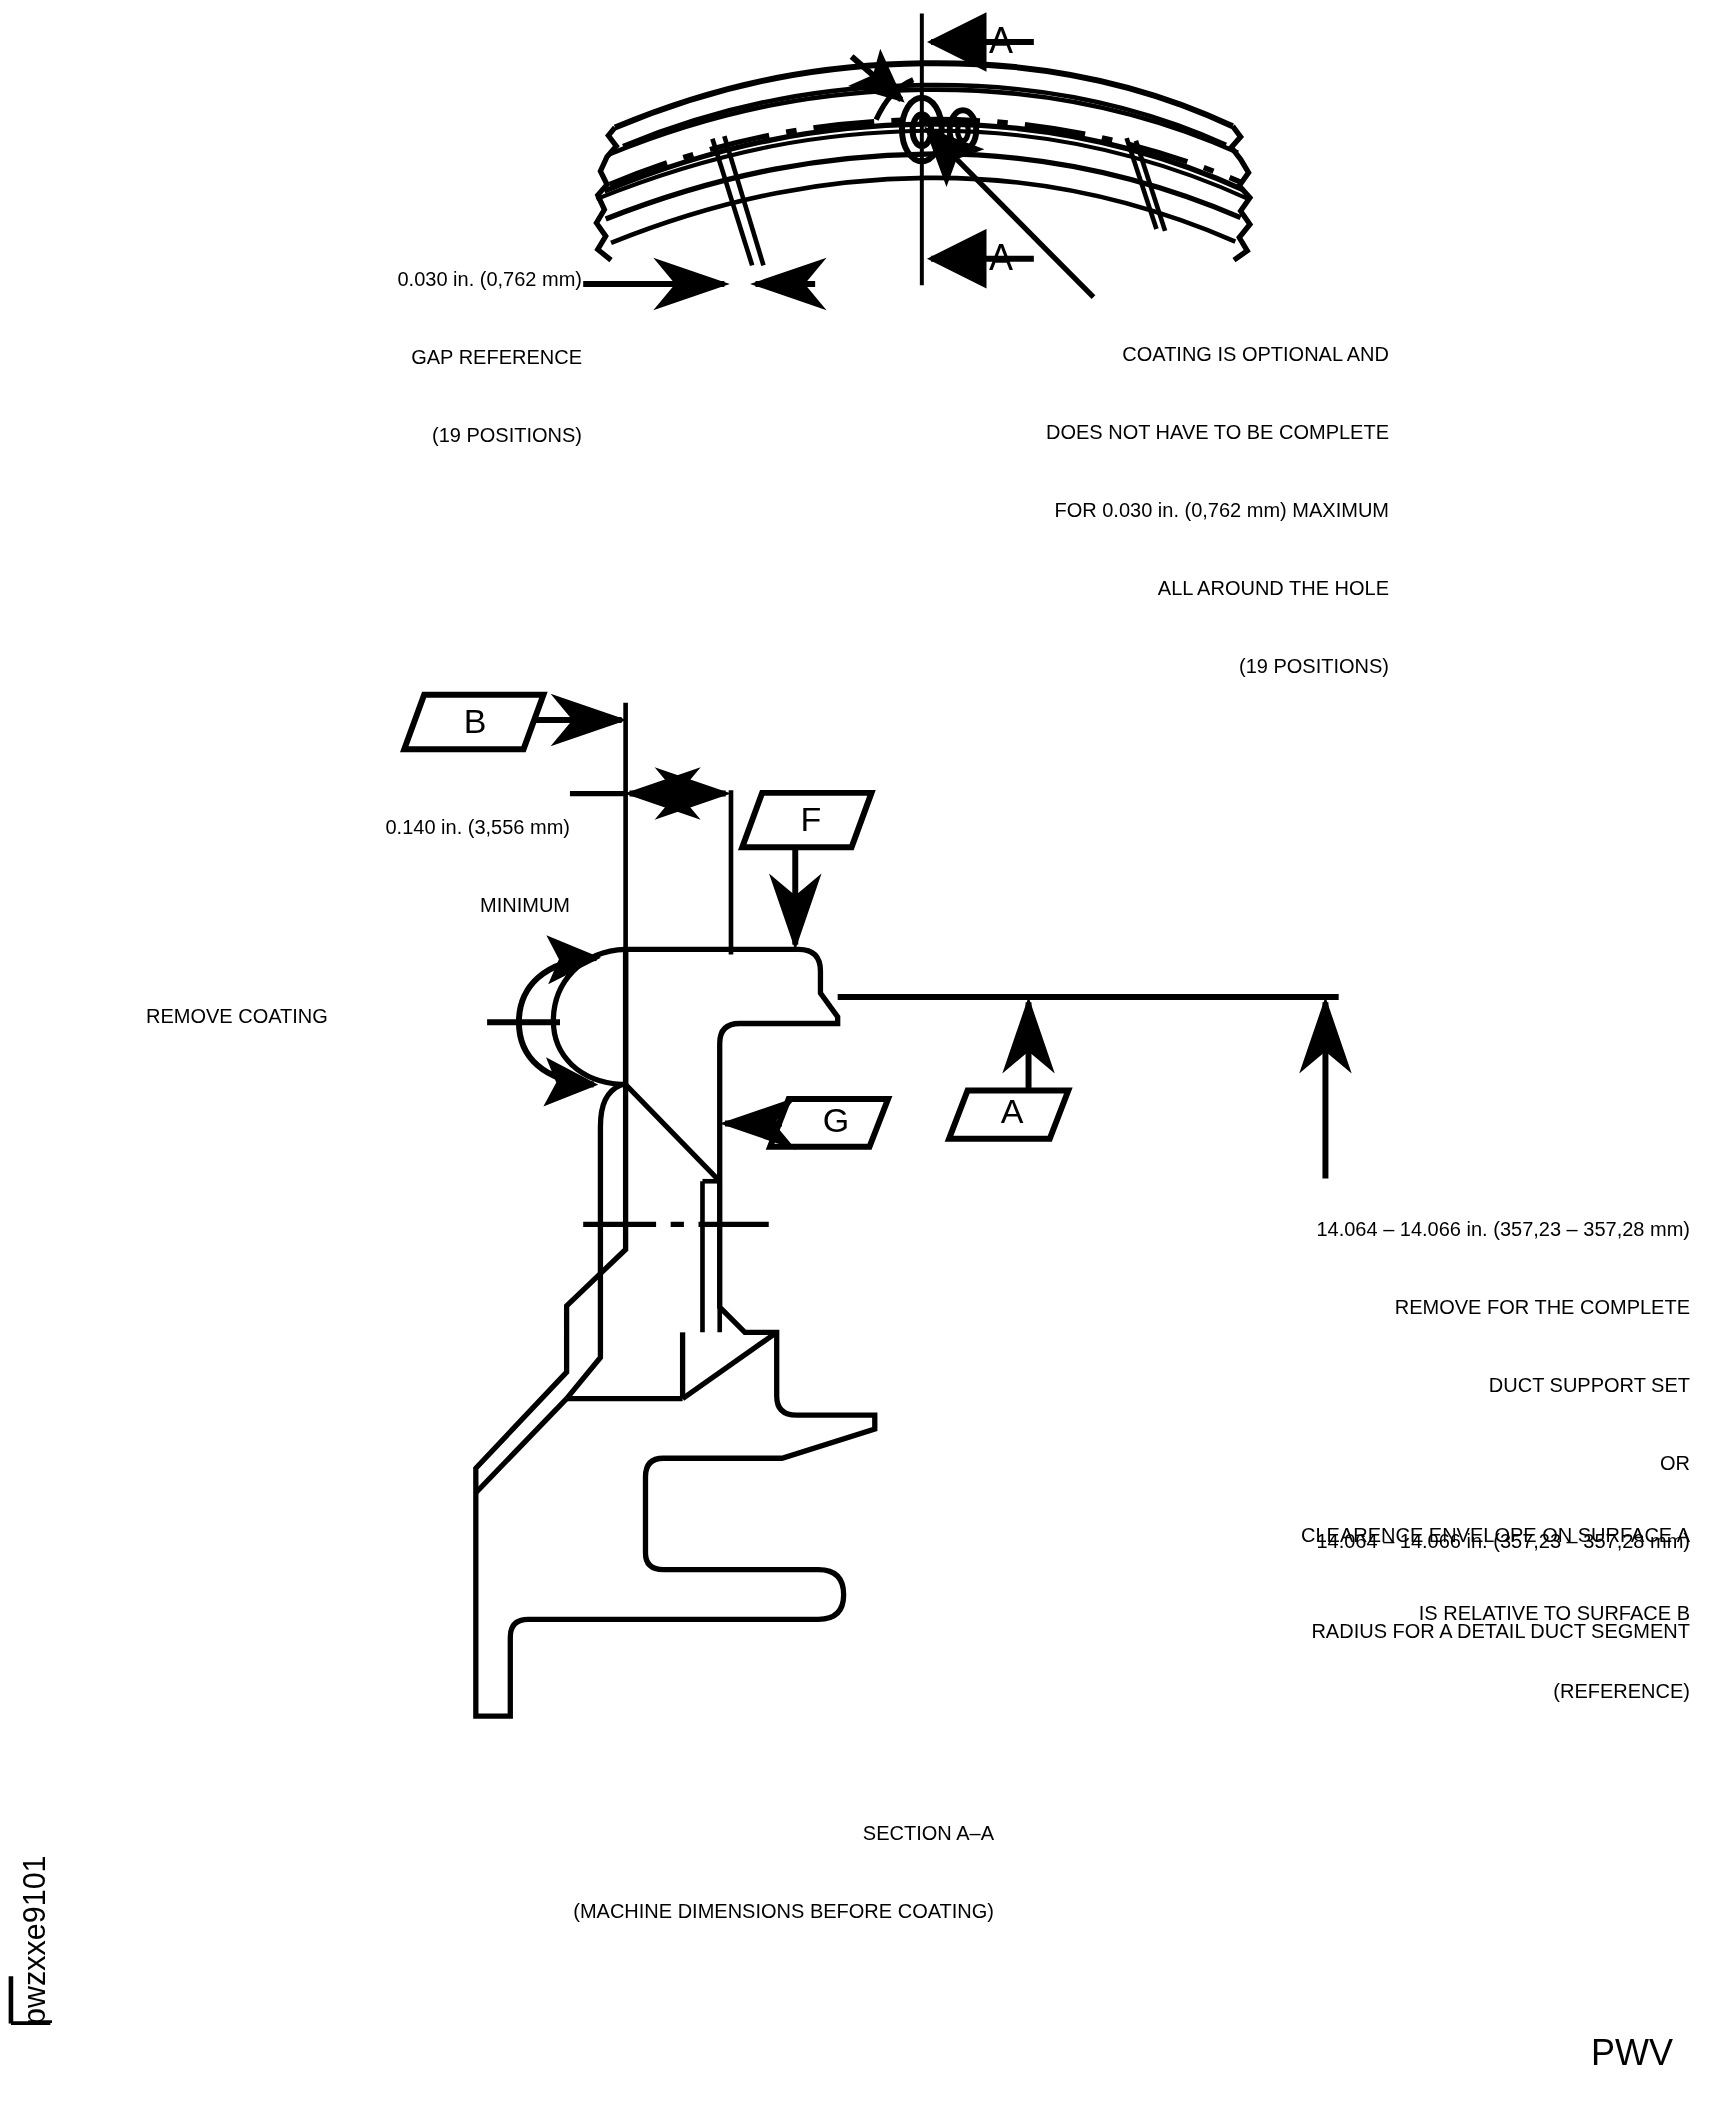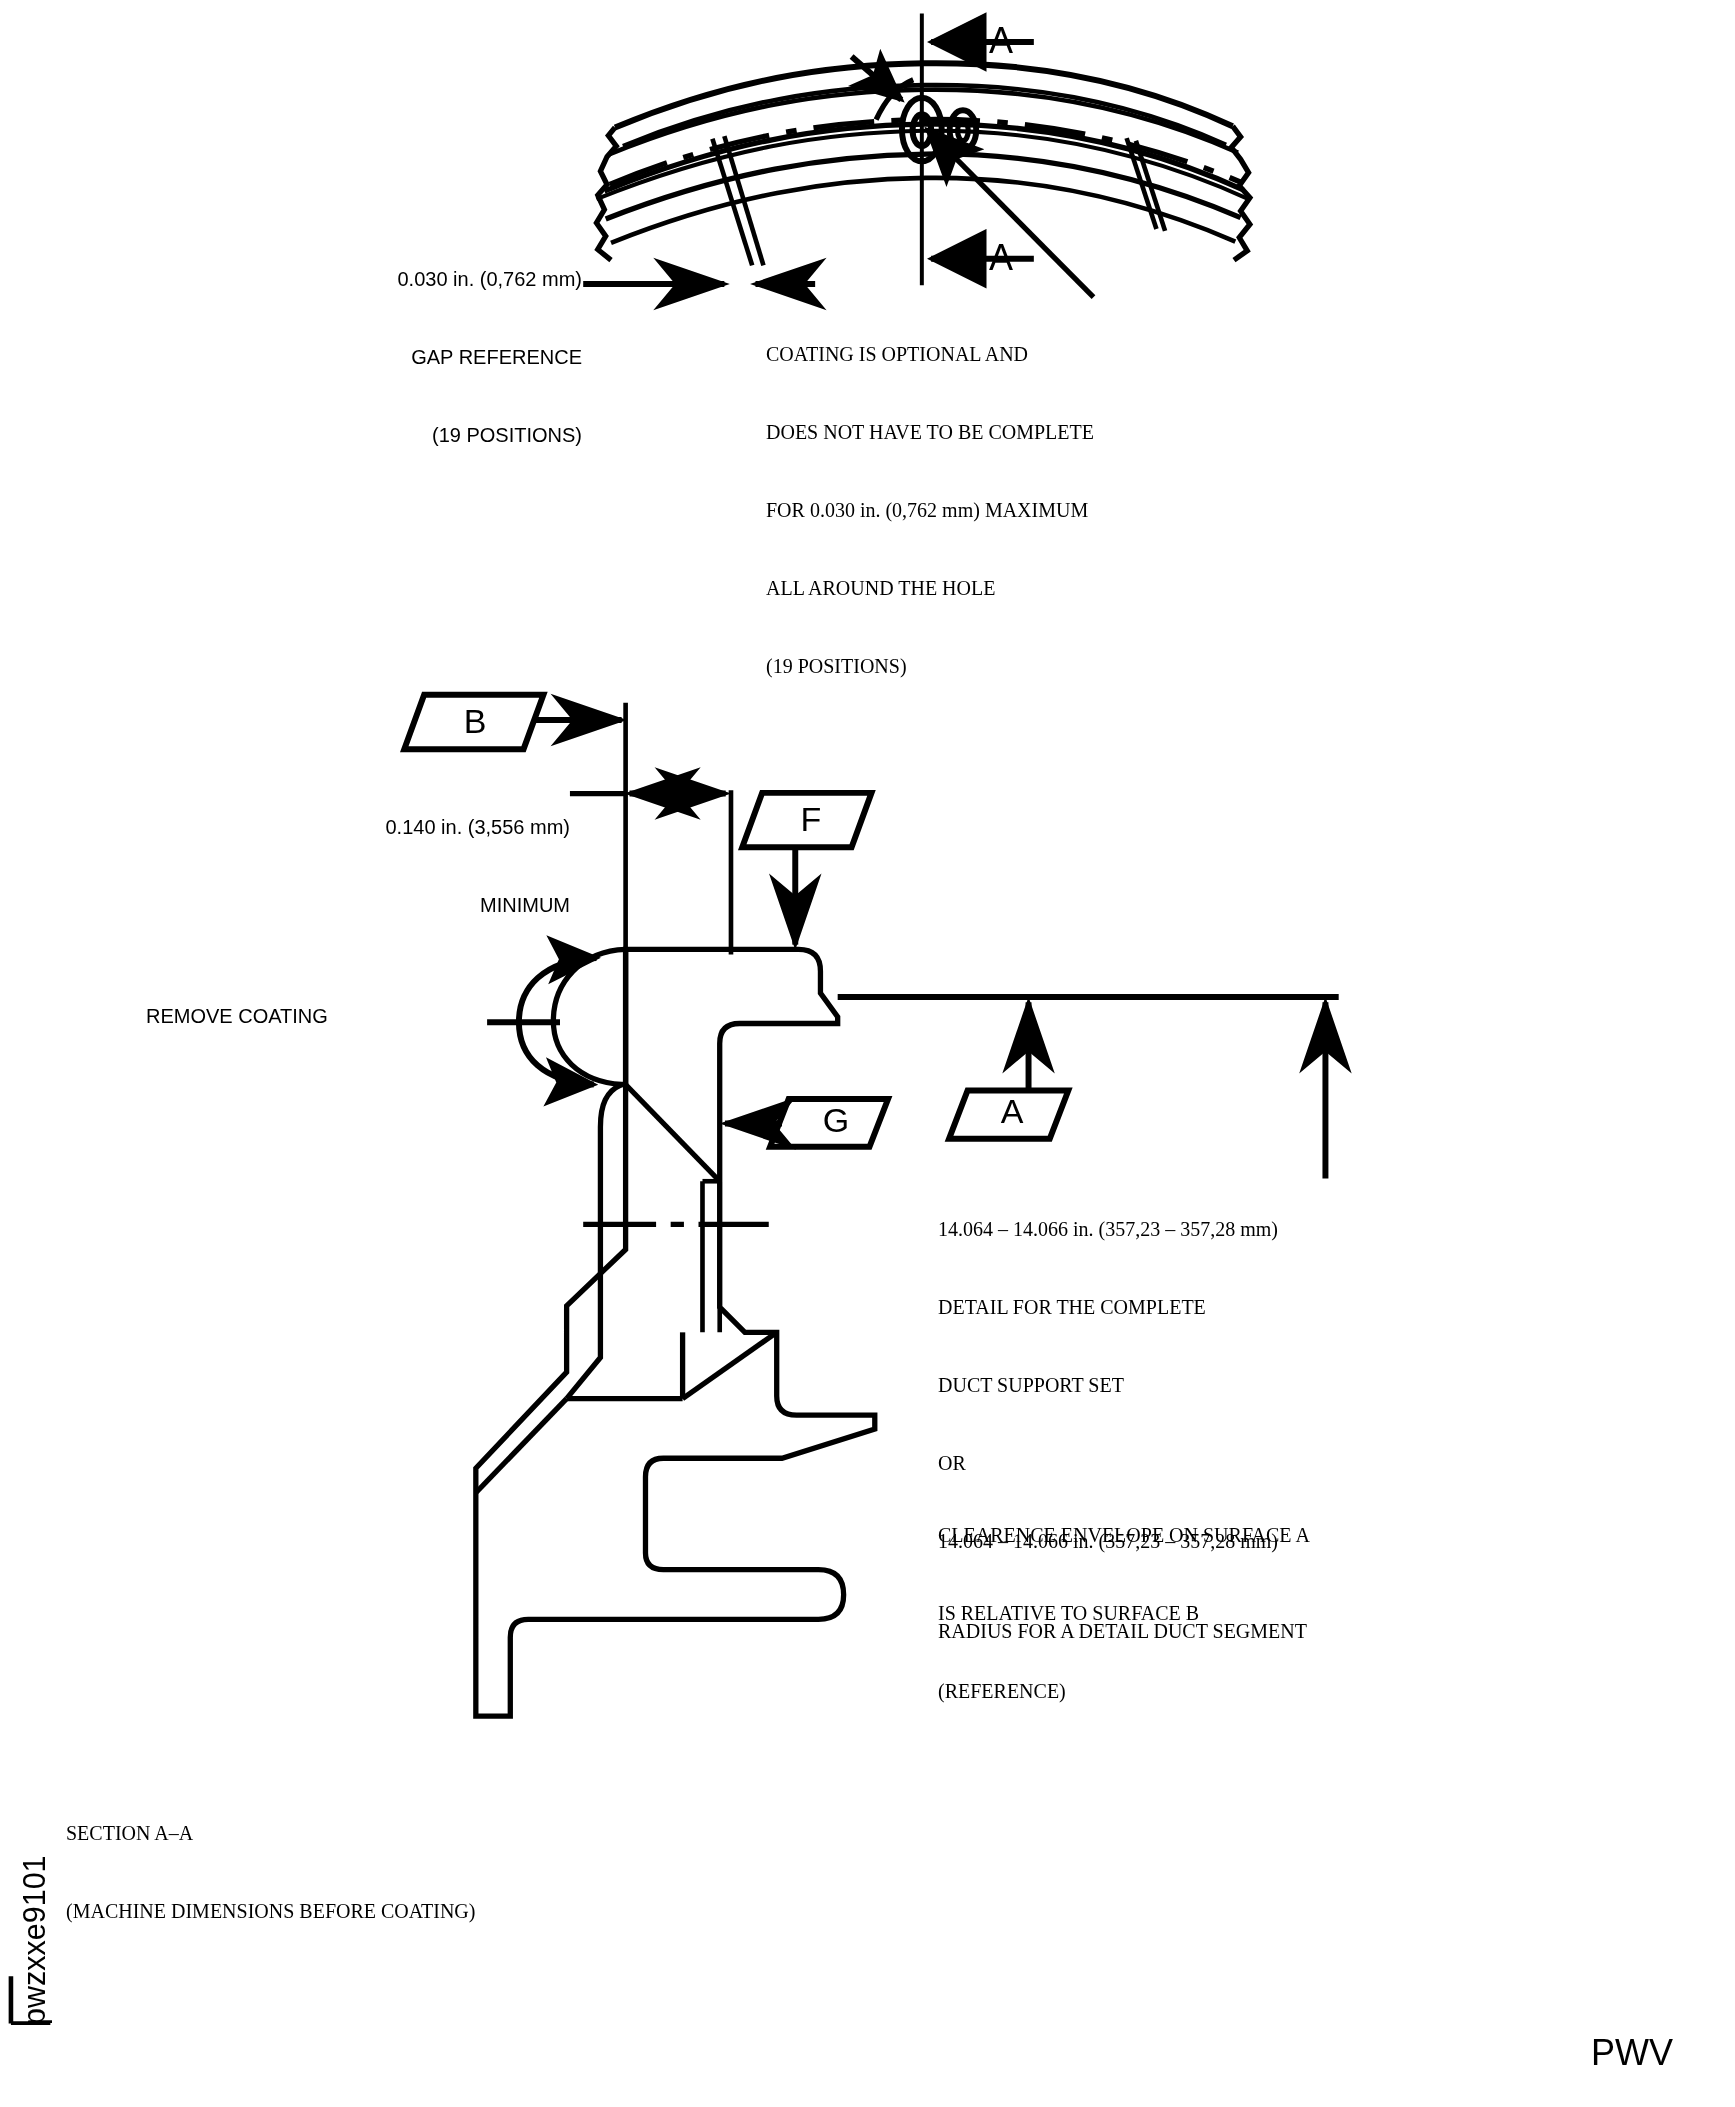--- a/index.html
+++ b/index.html
@@ -33,21 +33,21 @@
     white-space: pre;
     font-family: "Liberation Sans", sans-serif;
     color: #000;
     line-height: 1.0;
   }
   .note {
     font-size: 20px;
     letter-spacing: 0px;
   }
   .note-line { display: block; height: 38px; }
-  .block-center { text-align: left; font-family: Liberation Serif, serif; }
+  .block-center { text-align: right; }
   .block-left { text-align: left; }
   .datum-letter {
     font-size: 34px;
     text-align: center;
   }
   .section-letter {
     font-size: 36px;
   }
   .footer-right {
     font-size: 36px;
@@ -247,21 +247,21 @@
 
   <div class="txt note" style="left:225px; top:777px; width:345px; text-align:right;">
     <span class="note-line">0.140 in. (3,556 mm)</span>
     <span class="note-line">MINIMUM</span>
   </div>
 
   <div class="txt note" style="left:146px; top:1006px;">REMOVE COATING</div>
 
   <div class="txt note block-center" style="left:938px; top:1179px; width:752px;">
     <span class="note-line">14.064 – 14.066 in. (357,23 – 357,28 mm)</span>
-    <span class="note-line">DETAIL FOR THE COMPLETE</span>
+    <span class="note-line">REMOVE FOR THE COMPLETE</span>
     <span class="note-line">DUCT SUPPORT SET</span>
     <span class="note-line">OR</span>
     <span class="note-line" style="height:50px;">14.064 – 14.066 in. (357,23 – 357,28 mm)</span>
     <span class="note-line">RADIUS FOR A DETAIL DUCT SEGMENT</span>
   </div>
 
   <div class="txt note block-center" style="left:938px; top:1485px; width:752px;">
     <span class="note-line">CLEARENCE ENVELOPE ON SURFACE A</span>
     <span class="note-line">IS RELATIVE TO SURFACE B</span>
     <span class="note-line">(REFERENCE)</span>

